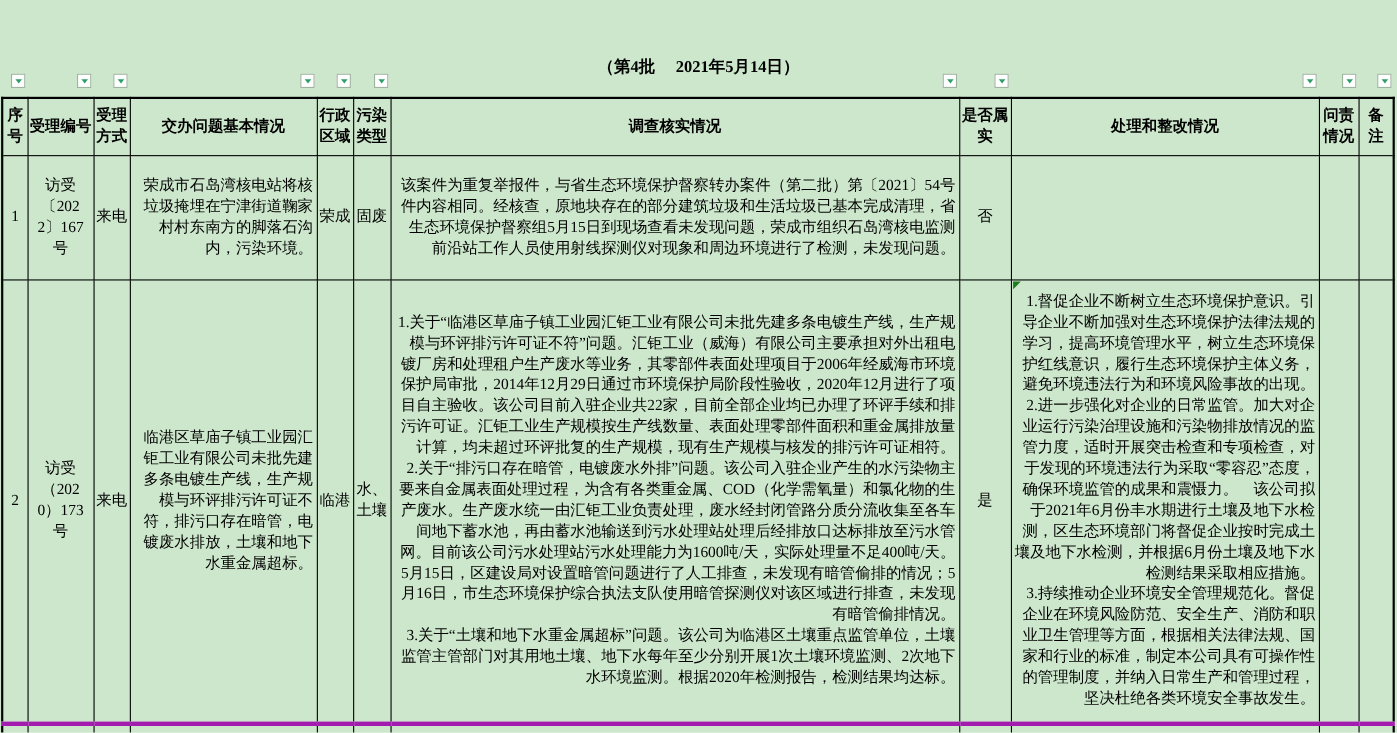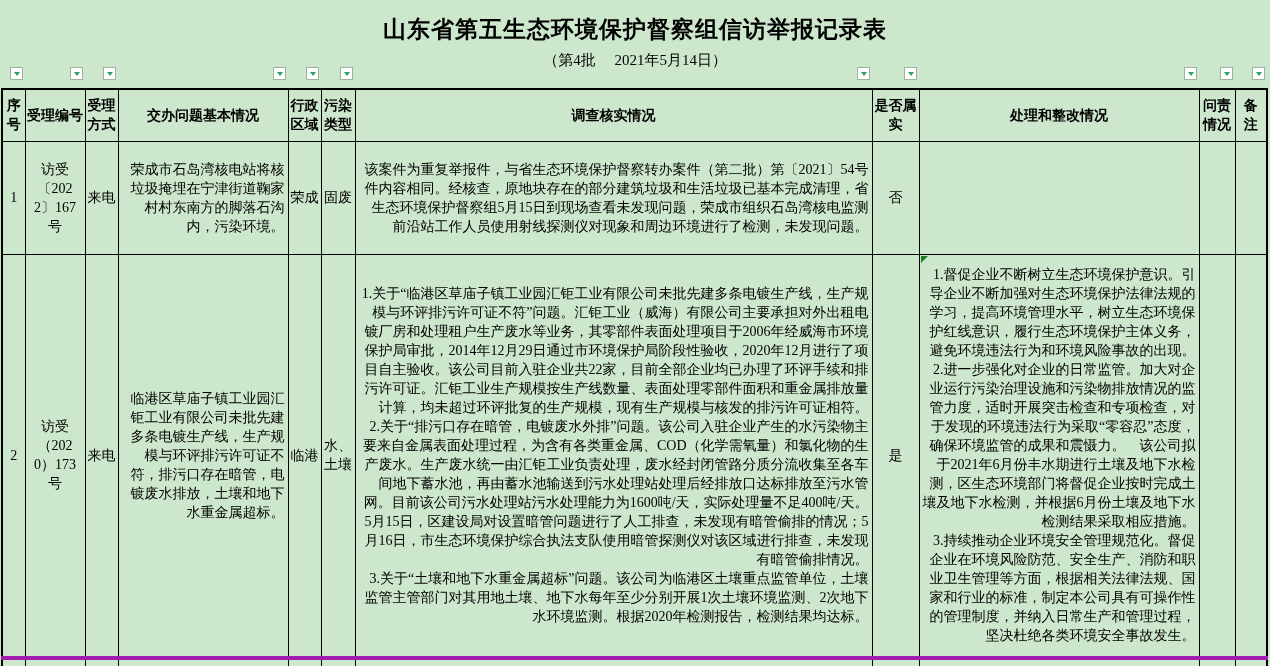--- a/index.html
+++ b/index.html
@@ -7,21 +7,21 @@
     position:relative; width:1270px; height:666px;
     background:#cde7cc; overflow:hidden; color:#000;
     font-family:"Liberation Serif", serif;
   }
   .title {
     position:absolute; top:14px; left:0; width:100%;
     text-align:center; font-size:23px; font-weight:bold; letter-spacing:1px;
   }
   .subtitle {
     position:absolute; top:51px; left:0; width:100%;
-    text-align:center; font-size:15px; font-weight:normal;
+    text-align:center; font-size:15px; font-weight:bold;
   }
   .filter-btn {
     position:absolute; top:67px; width:13px; height:13px;
     background:#ffffff; border:1px solid #9fb49f; box-sizing:border-box;
     display:flex; align-items:center; justify-content:center; cursor:pointer;
   }
   .filter-btn .tri {
     width:0; height:0;
     border-left:3px solid transparent; border-right:3px solid transparent;
     border-top:4px solid #2e9e68;
@@ -51,21 +51,20 @@
   .flag {
     position:absolute; left:921px; top:256px; width:0; height:0;
     border-top:7px solid #1d7c1d; border-right:7px solid transparent;
   }
 </style>
 </head>
 <body>
 
 <div class="sheet">
 
-  <div class="title">山东省第五生态环境保护督察组信访举报记录表</div>
   <div class="subtitle">（第4批　 2021年5月14日）</div>
 
   <div class="filter-btn" style="left:10px">
       <span class="tri"></span>
     </div>
   <div class="filter-btn" style="left:70px">
       <span class="tri"></span>
     </div>
   <div class="filter-btn" style="left:103px">
       <span class="tri"></span>

